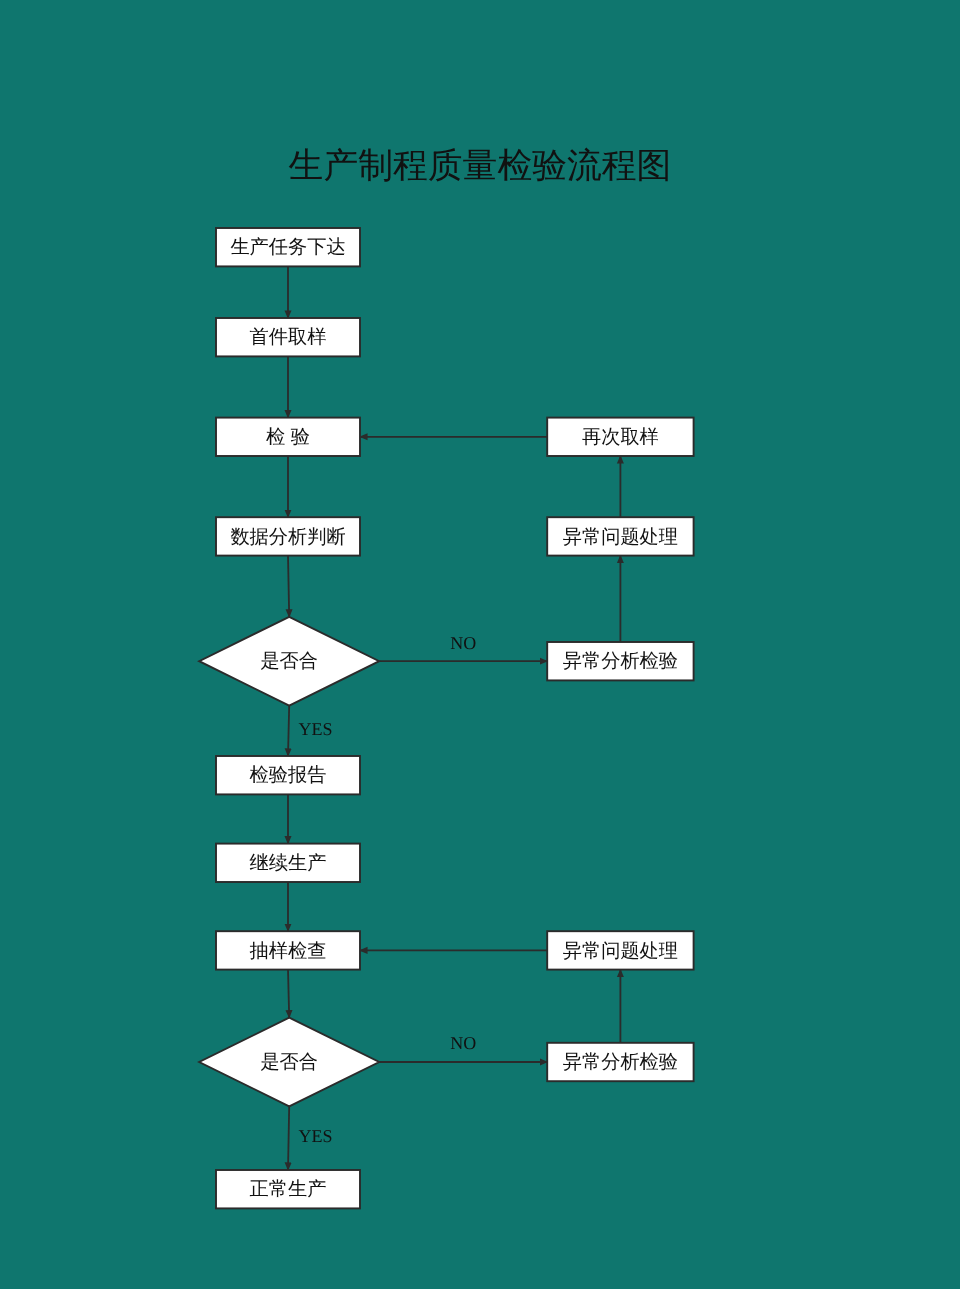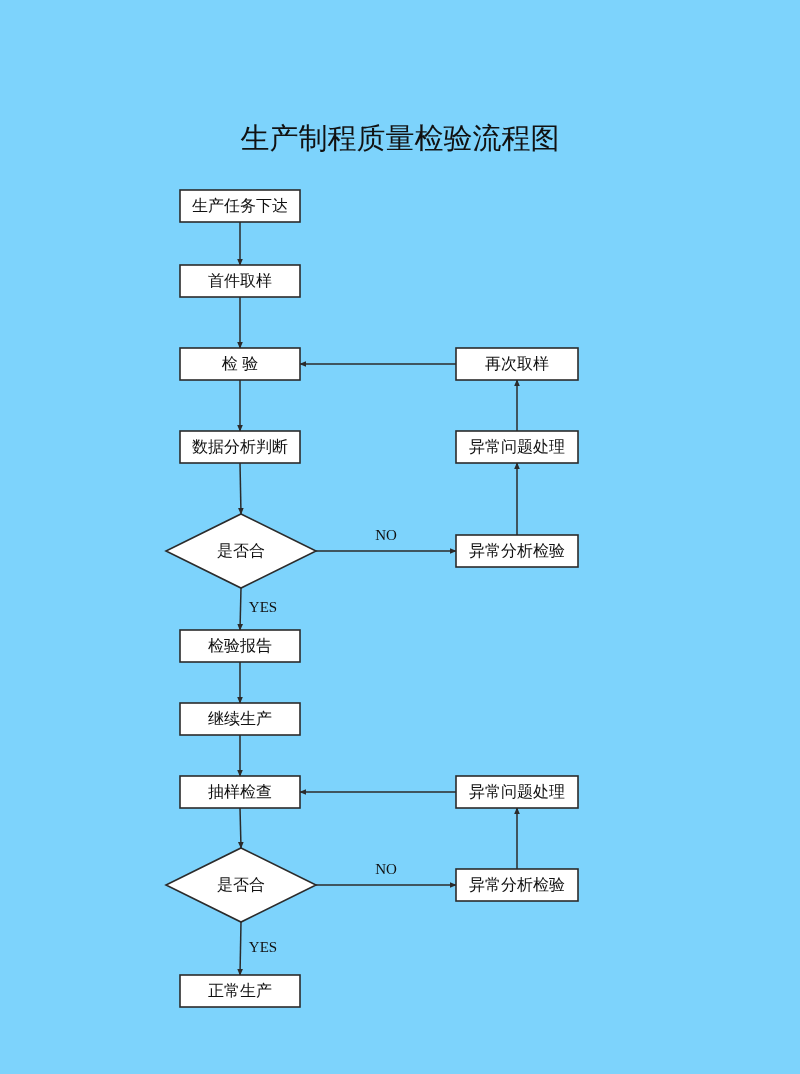--- a/index.html
+++ b/index.html
@@ -11,21 +11,21 @@
     width: 800px;
     height: 1074px;
     font-family: "Liberation Sans", "DejaVu Sans", sans-serif;
     color: #1a1a1a;
     overflow: hidden;
   }
   #page {
     position: relative;
     width: 800px;
     height: 1074px;
-    background: #7dd3fc;
+    background: #0f766e;
   }
   #flow-svg {
     position: absolute;
     left: 0;
     top: 0;
     width: 800px;
     height: 1074px;
     display: block;
   }
   .node-box {

